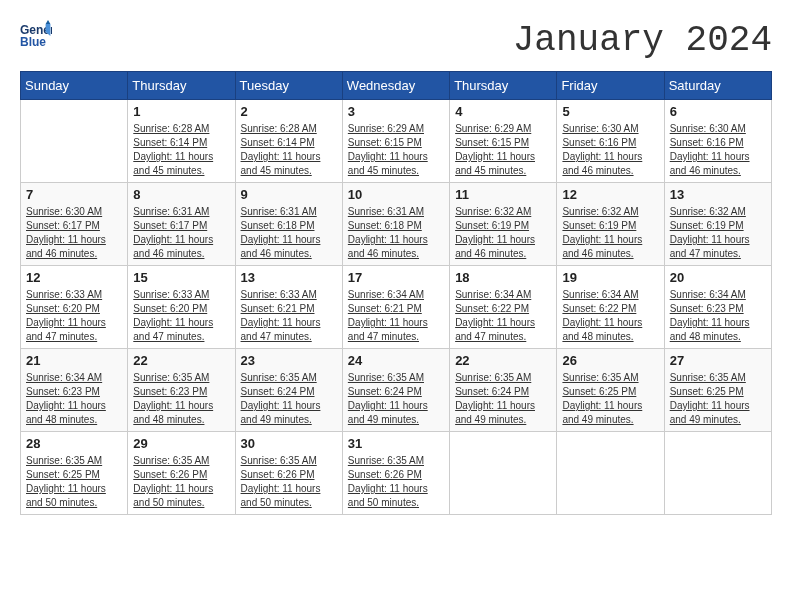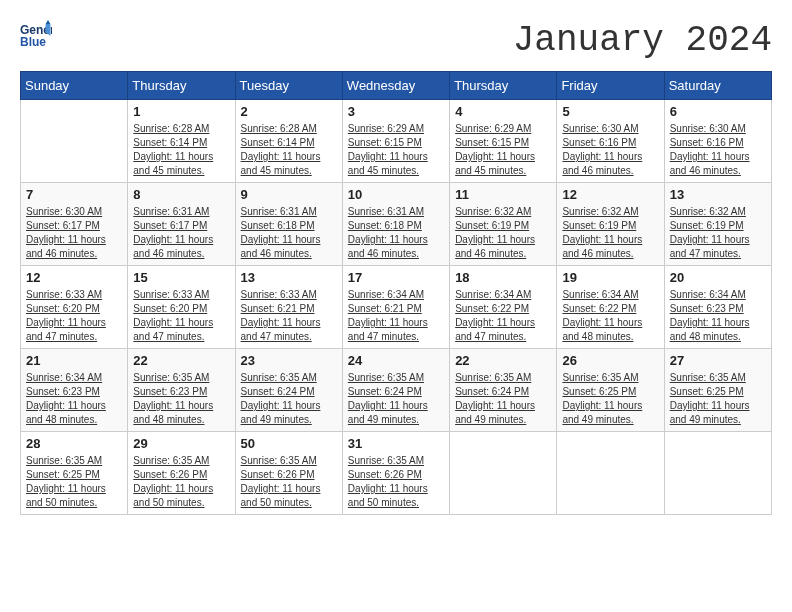--- a/index.html
+++ b/index.html
@@ -287,21 +287,21 @@
             Sunrise: 6:35 AM<br>Sunset: 6:25 PM<br>Daylight: 11 hours and 50 minutes.
           </div>
         </td>
         <td>
           <div class="day-num">29</div>
           <div class="day-info">
             Sunrise: 6:35 AM<br>Sunset: 6:26 PM<br>Daylight: 11 hours and 50 minutes.
           </div>
         </td>
         <td>
-          <div class="day-num">50</div>
+          <div class="day-num">30</div>
           <div class="day-info">
             Sunrise: 6:35 AM<br>Sunset: 6:26 PM<br>Daylight: 11 hours and 50 minutes.
           </div>
         </td>
         <td>
           <div class="day-num">31</div>
           <div class="day-info">
             Sunrise: 6:35 AM<br>Sunset: 6:26 PM<br>Daylight: 11 hours and 50 minutes.
           </div>
         </td>

